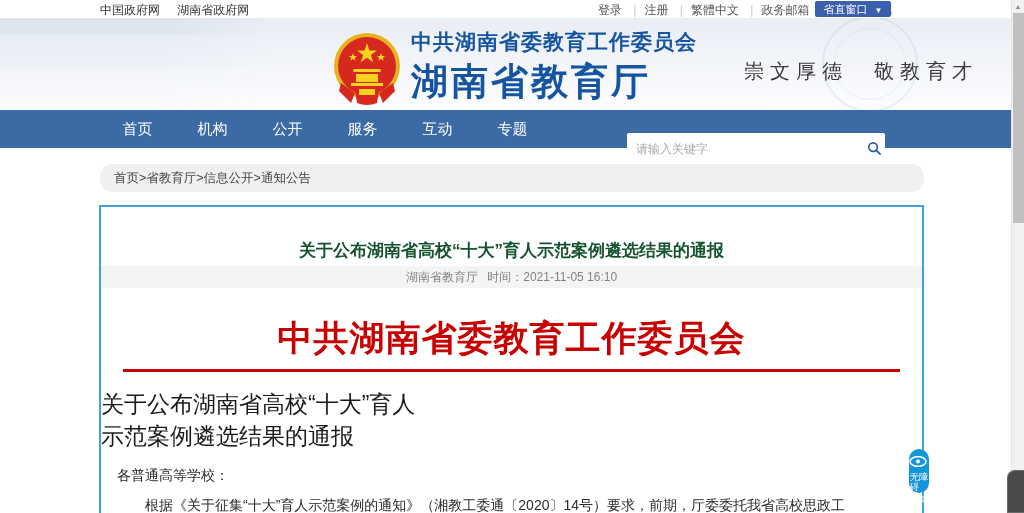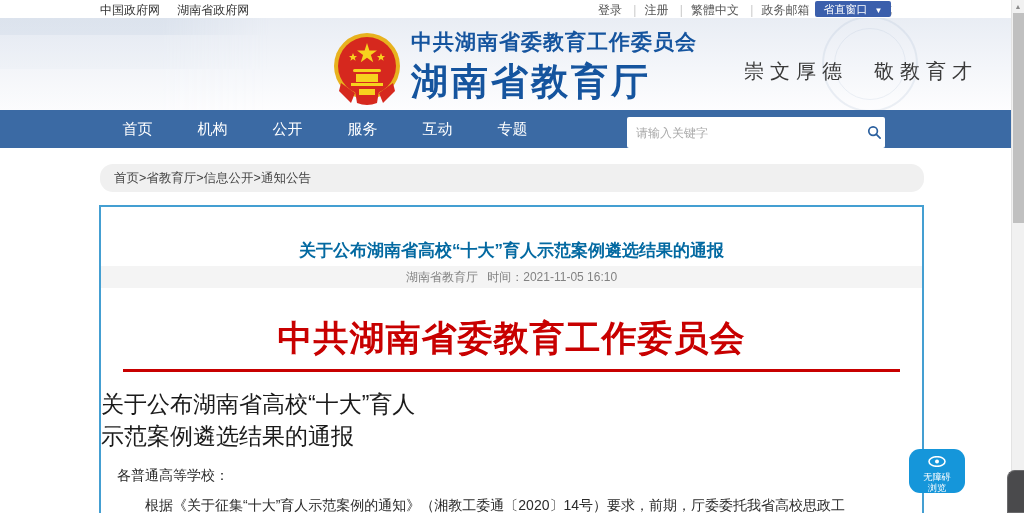--- a/index.html
+++ b/index.html
@@ -34,48 +34,48 @@
   .titles { margin-left:8px; color:#15549e; }
   .org-line { font-size:21px; font-weight:bold; letter-spacing:1px; }
   .site-line { font-size:37px; font-weight:bold; letter-spacing:3px; margin-top:1px; }
   .slogan { position:absolute; left:744px; top:40px; font-family:"Liberation Serif","DejaVu Serif",serif;
             font-size:20px; color:#3a3a3a; letter-spacing:6px; white-space:nowrap; }
 
   
   .navbar { position:absolute; top:110px; left:0; width:1024px; height:38px; background:#3b6aa4; }
   .nav-items { position:absolute; left:100px; top:0; height:38px; display:flex; list-style:none; }
   .nav-items li { width:75px; text-align:center; line-height:38px; color:#fff; font-size:15px; cursor:pointer; }
-  .searchbox { position:absolute; left:627px; top:7px; width:258px; height:31px; background:#fff;
+  .searchbox { position:absolute; left:627px; top:23px; width:258px; height:31px; background:#fff;
                border-radius:2px; display:flex; align-items:center; }
   .searchbox input { flex:1; border:none; outline:none; background:transparent; font-size:12px;
                      padding:0 6px 0 9px; color:#333; font-family:inherit; }
   .searchbox input::placeholder { color:#a9a9a9; }
   .search-ic { width:22px; height:23px; display:flex; align-items:center; justify-content:center; cursor:pointer; }
 
   
   .crumb { position:absolute; top:164px; left:100px; width:824px; height:28px; background:#f0f0f0;
            font-size:12.5px; color:#444; line-height:28px; padding-left:14px; cursor:pointer;border-radius:13px; }
 
   
   .content { position:absolute; top:205px; left:99px; width:825px; height:400px; background:#fff;
              border:2px solid #449fd2; border-bottom:none; }
-  .art-title { margin-top:32px; text-align:center; font-size:17px; font-weight:bold; color:#0369a1; }
+  .art-title { margin-top:32px; text-align:center; font-size:17px; font-weight:bold; color:#14532d; }
   .art-meta { margin-top:4px; height:22px; background:#f4f4f4; text-align:center; line-height:22px;
               font-size:12px; color:#828282; }
   .art-meta span + span { margin-left:6px; }
   .letterhead { margin-top:27px; text-align:center; font-family:"Liberation Serif","DejaVu Serif",serif;
                 font-size:35px; font-weight:bold; color:#c80000; letter-spacing:1px; }
   .redline { margin:7px 22px 0 22px; height:3px; border-top:2px solid #c80000; border-bottom:1px solid #c80000; }
   .doc-title { margin-top:16px; text-align:left; font-size:23px; color:#1a1a1a; line-height:32px; }
   .salutation { margin:15px 18px 0 16px; font-size:14px; color:#2b2b2b; }
   .body-par { margin:9px 18px 0 16px; font-size:14px; color:#2b2b2b; text-indent:2em; line-height:22px; }
 
   
-  .access-btn { position:absolute; left:909px; top:449px; width:56px; height:44px; background:#1596da;
-                border-radius:11px; color:#fff; text-align:center; cursor:pointer; z-index:5; }
+  .access-btn { position:absolute; left:909px; top:449px; width:20px; height:44px; background:#1596da;
+                border-radius:11px; color:#fff; cursor:pointer; z-index:5; }
   .access-btn .eye { margin-top:4px; }
   .access-btn .lbl { font-size:10px; line-height:11px; transform:scale(.92); }
 
   
   .scrollbar { position:absolute; right:0; top:0; width:13px; height:513px; background:#f1f1f1; border-left:1px solid #e3e3e3; }
   .scroll-up { height:13px; text-align:center; font-size:7px; color:#8a8a8a; line-height:13px; cursor:pointer; }
   .scroll-thumb { position:absolute; top:13px; left:1px; width:11px; height:210px; background:#c0c0c0; cursor:pointer; }
   .corner-widget { position:absolute; right:0; top:470px; width:17px; height:43px; background:#4a4a4c;
                    border-radius:8px 0 0 0; border:1px solid #6a6a6c; border-right:none; cursor:pointer; z-index:6; }
 </style>

